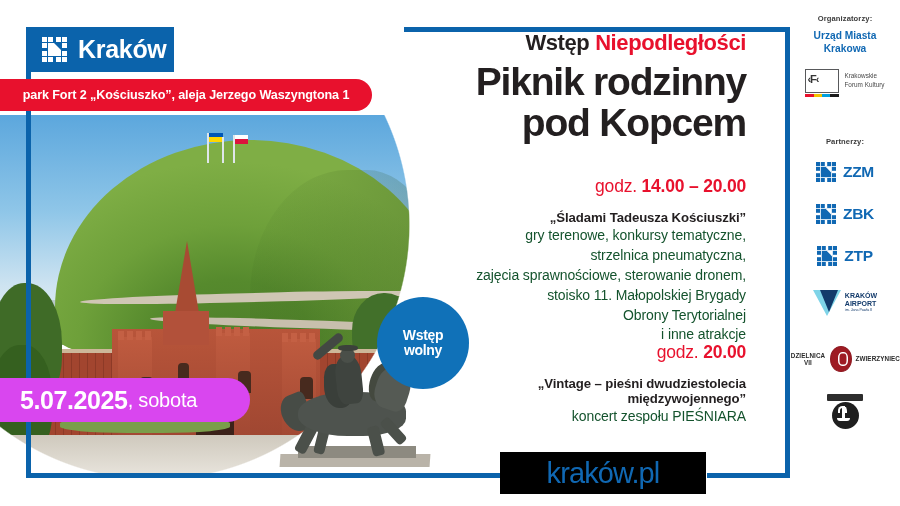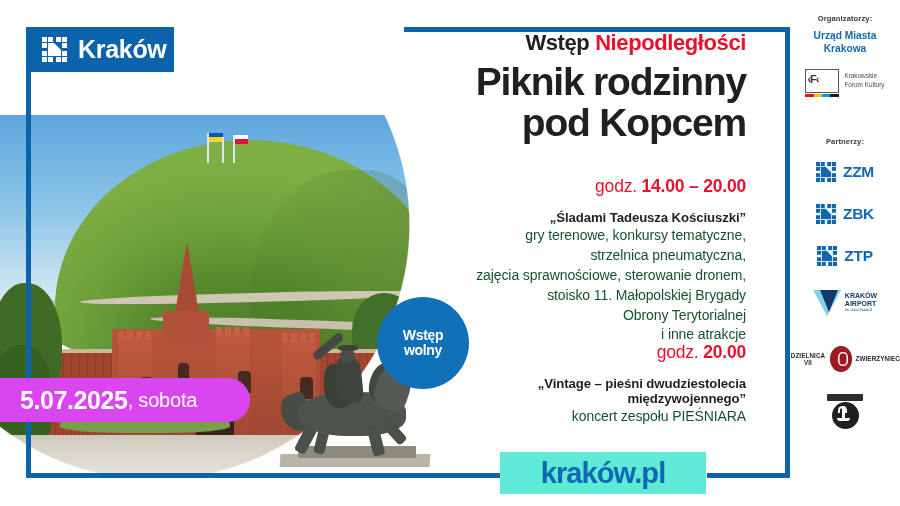--- a/index.html
+++ b/index.html
@@ -178,21 +178,21 @@
   .prog-title{font-size:13.2px;font-weight:700;color:#231f20;margin-top:13px;letter-spacing:-.1px;}
   .prog-body{font-size:14px;font-weight:400;color:#14532d;line-height:1.42;margin-top:1px;
              letter-spacing:-.1px;}
   .prog2{position:absolute;left:404px;top:342px;width:368px;text-align:right;padding-right:26px;
          box-sizing:border-box;}
 
   
   .footer-url{
     position:absolute;left:500px;top:452px;width:206px;height:42px;
     display:flex;align-items:center;justify-content:center;
-    color:#1068b3;font-size:29px;font-weight:700;letter-spacing:-.9px;background:#5eead4;
+    color:#1068b3;font-size:29px;font-weight:400;letter-spacing:-.9px;background:#000000;
   }
 
   
   .rail{position:absolute;left:790px;top:0;width:110px;height:506px;text-align:center;}
   .rail-lbl{font-size:7.6px;font-weight:700;color:#3d3d3d;letter-spacing:.1px;}
   .rail-org{font-size:10.2px;font-weight:700;color:#1068b3;line-height:1.25;margin-top:7px;}
   .kfk{display:flex;align-items:center;justify-content:center;gap:5px;margin-top:13px;}
   .kfk-mark{width:34px;height:24px;position:relative;}
   .kfk-box{position:absolute;inset:0;border:1.6px solid #58595b;box-sizing:border-box;}
   .kfk-k{position:absolute;left:2px;top:4px;font-size:11px;font-weight:700;color:#353535;
@@ -321,20 +321,23 @@
             <rect x="6" y="20" width="5" height="5"></rect>
           <rect x="14" y="20" width="5" height="5"></rect>
             <rect x="20" y="20" width="5" height="5"></rect>
         </g>
         <polygon points="19,6 19,13 12,6" fill="#0b63ab"></polygon>
       </svg>
     </span>
     <span class="krk-word">Kraków</span>
   </div>
 
+  <div class="addr-pill">
+    <span>park Fort 2 „Kościuszko”,  aleja Jerzego Waszyngtona 1</span>
+  </div>
 
   <div class="date-pill">
     <span class="date-strong">5.07.2025</span>
     <span class="date-weak">, sobota</span>
   </div>
 
   <div class="free-badge">
     <span>Wstęp</span>
     <span>wolny</span>
   </div>

